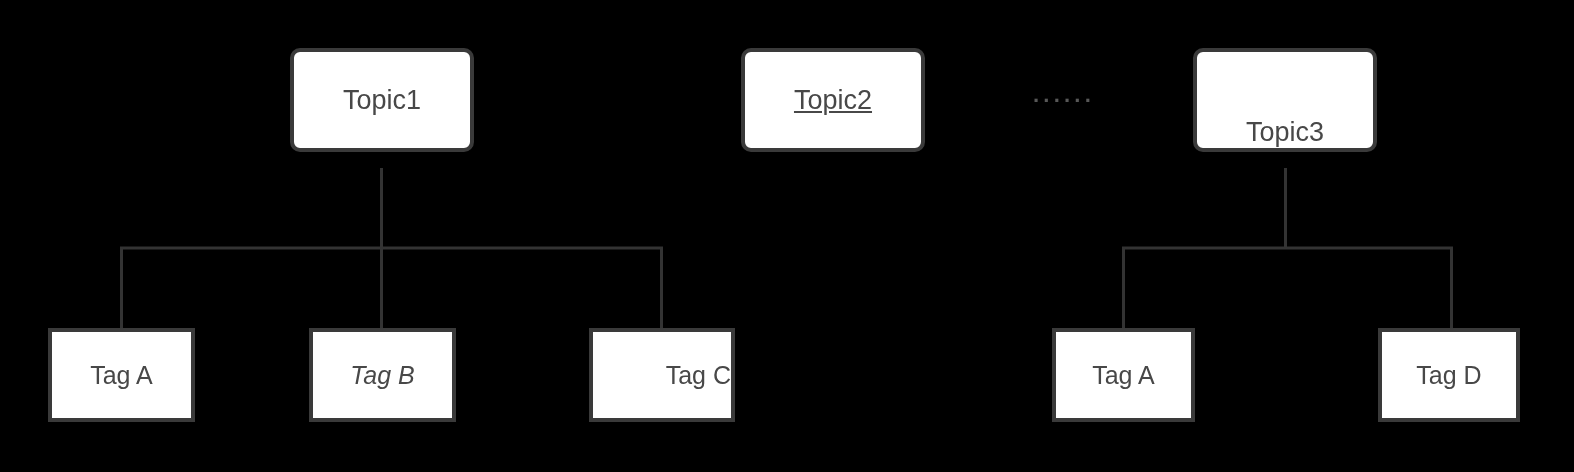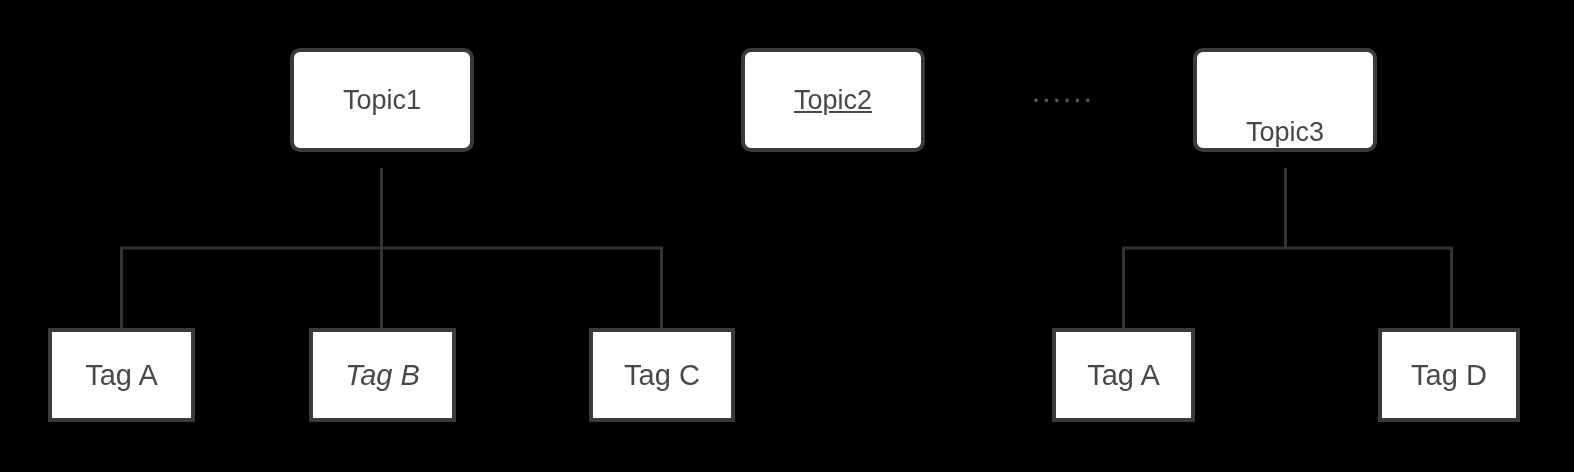--- a/index.html
+++ b/index.html
@@ -45,28 +45,28 @@
   .topic {
     width: 184px;
     height: 104px;
     border-radius: 10px;
     font-size: 27px;
   }
   .tag {
     width: 147px;
     height: 94px;
     border-radius: 0;
-    font-size: 29px;
+    font-size: 25px;
   }
   .topic1 { left: 290px;  top: 48px; }
   .topic2 { left: 741px;  top: 48px; text-decoration: underline; }
   .topic3 { left: 1193px; top: 48px; align-items: flex-end; }
   .tag-a-left  { left: 48px;   top: 328px; }
   .tag-b       { left: 309px;  top: 328px; font-style: italic; }
-  .tag-c       { left: 589px;  top: 328px; width: 146px; }
+  .tag-c       { left: 589px;  top: 328px; width: 146px; justify-content: flex-end; }
   .tag-a-right { left: 1052px; top: 328px; width: 143px; }
   .tag-d       { left: 1378px; top: 328px; width: 142px; }
   .ellipsis {
     position: absolute;
     left: 1026px;
     top: 86px;
     width: 76px;
     text-align: center;
     color: var(--dots);
     font-size: 22px;

